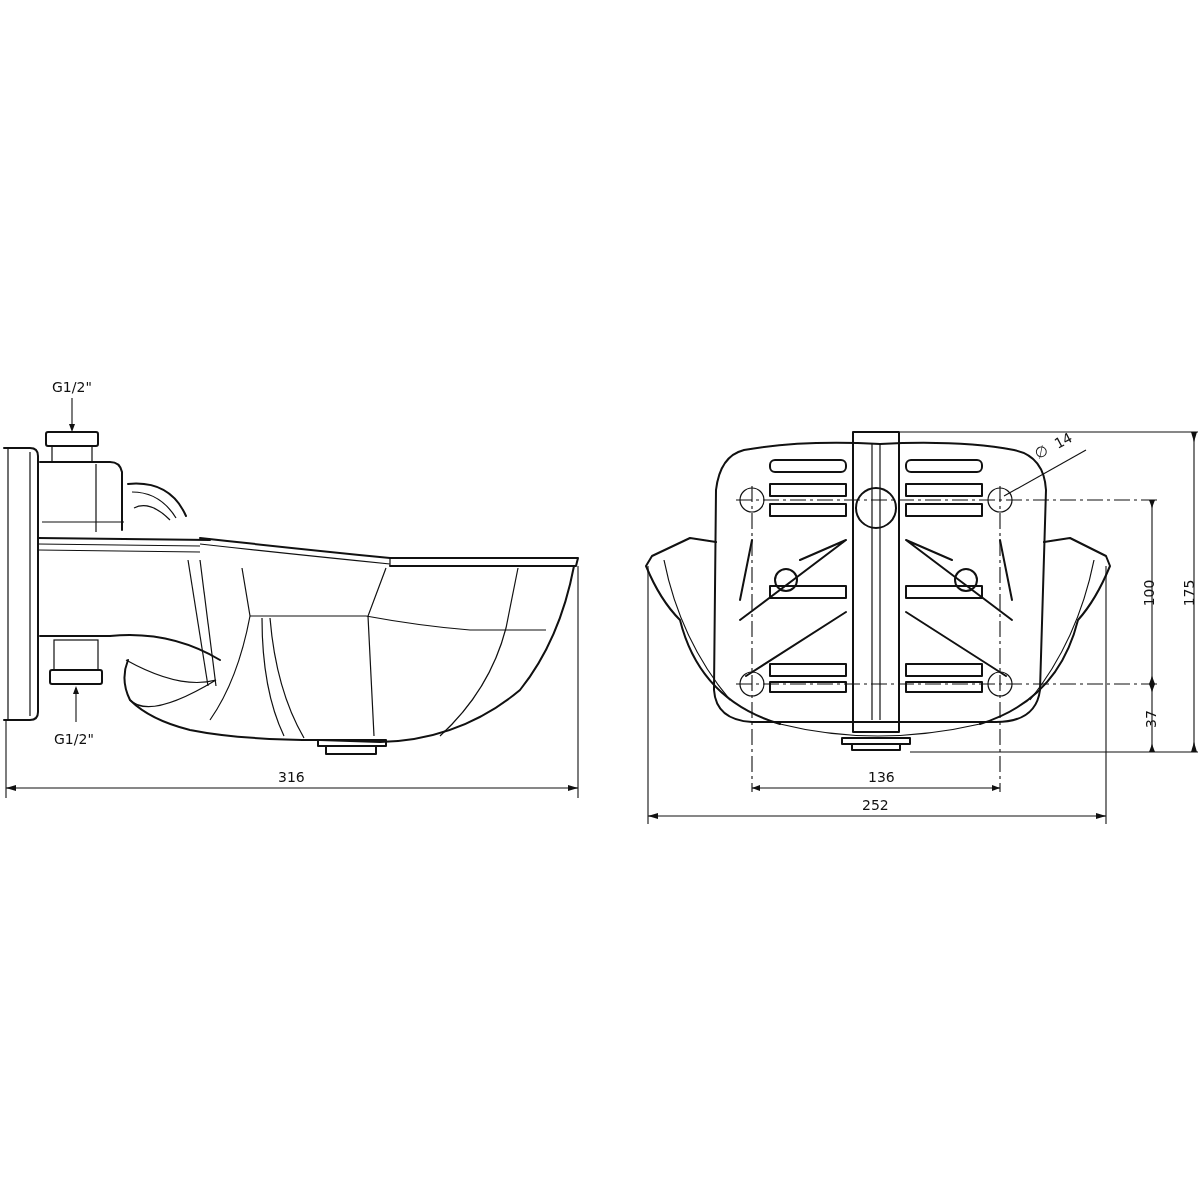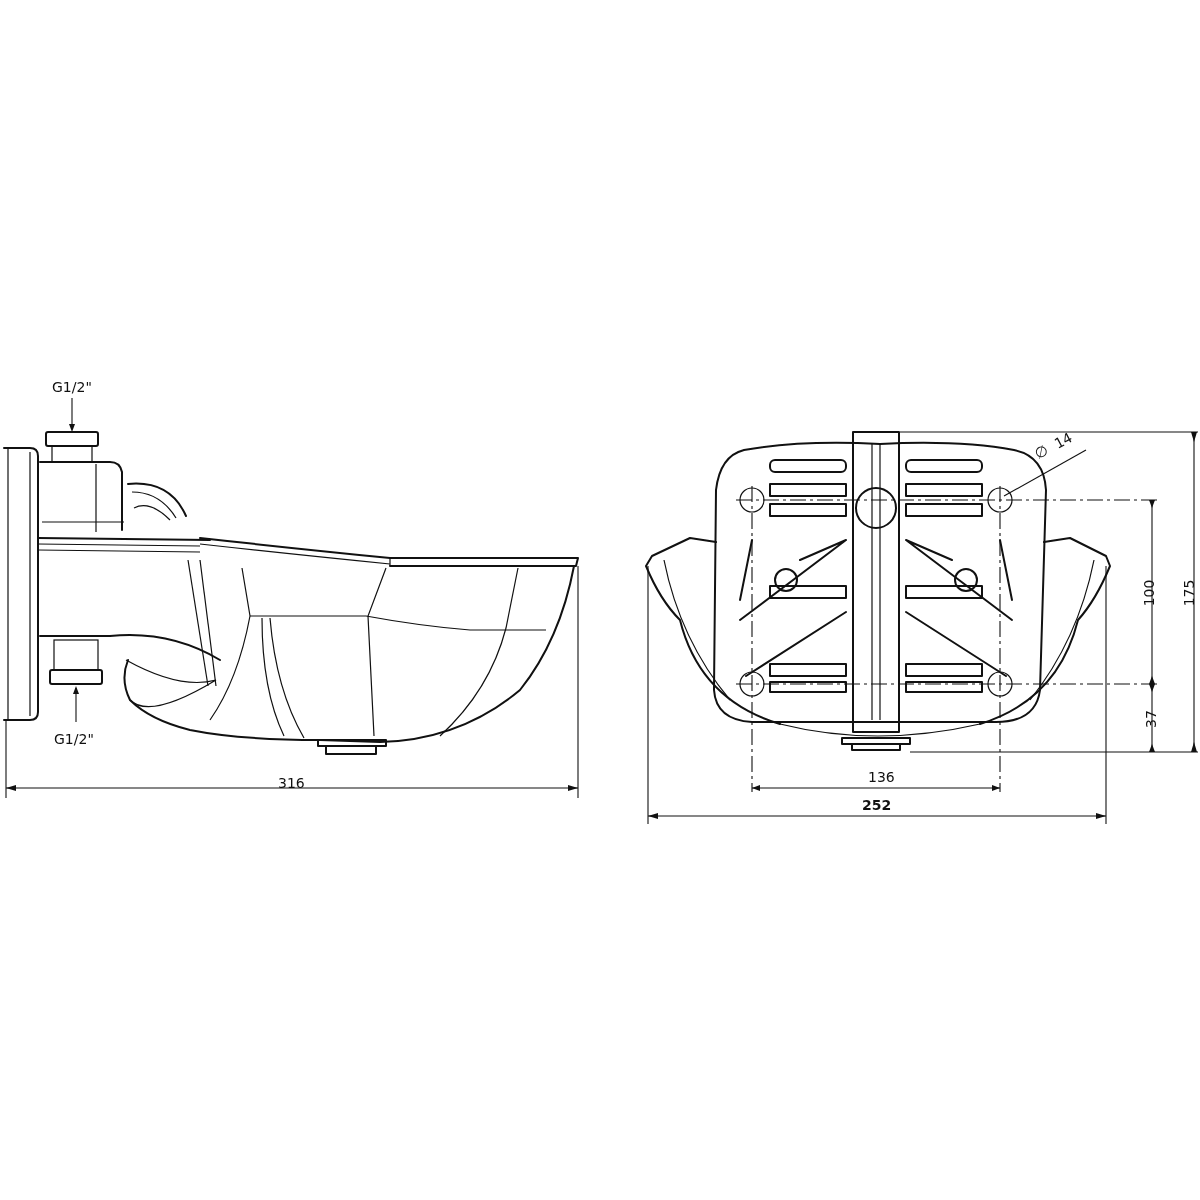--- a/index.html
+++ b/index.html
@@ -139,24 +139,24 @@
     <line class="dim" x1="648" y1="566" x2="648" y2="824"></line>
     <line class="dim" x1="1106" y1="566" x2="1106" y2="824"></line>
     <line class="dim" x1="648" y1="816" x2="1106" y2="816"></line>
     <polygon class="arrow" points="648,816 658,813 658,819"></polygon>
     <polygon class="arrow" points="1106,816 1096,813 1096,819"></polygon>
   </g>
 </svg>
 
 <div class="lbl" style="left:52px; top:380px;">G1/2"</div>
 <div class="lbl" style="left:54px; top:732px;">G1/2"</div>
-<div class="lbl" style="left:278px; top:770px;margin-top:6px;">316</div>
+<div class="lbl" style="left:278px; top:770px;">316</div>
 
 <div style="position:absolute; left:1040px; top:444px; transform: rotate(-28deg); transform-origin: left bottom;">
   <span class="lbl" style="position:static; font-size:15px;">∅</span>
   <span class="lbl" style="position:static; margin-left:4px;">14</span>
 </div>
 
 <div class="lbl vlbl" style="left:1136px; top:586px;">100</div>
 <div class="lbl vlbl" style="left:1142px; top:712px;">37</div>
 <div class="lbl vlbl" style="left:1176px; top:586px;">175</div>
 <div class="lbl" style="left:868px; top:770px;">136</div>
-<div class="lbl" style="left:862px; top:798px;font-weight:bold;">252</div>
+<div class="lbl" style="left:862px; top:798px;">252</div>
 
 </body></html>

